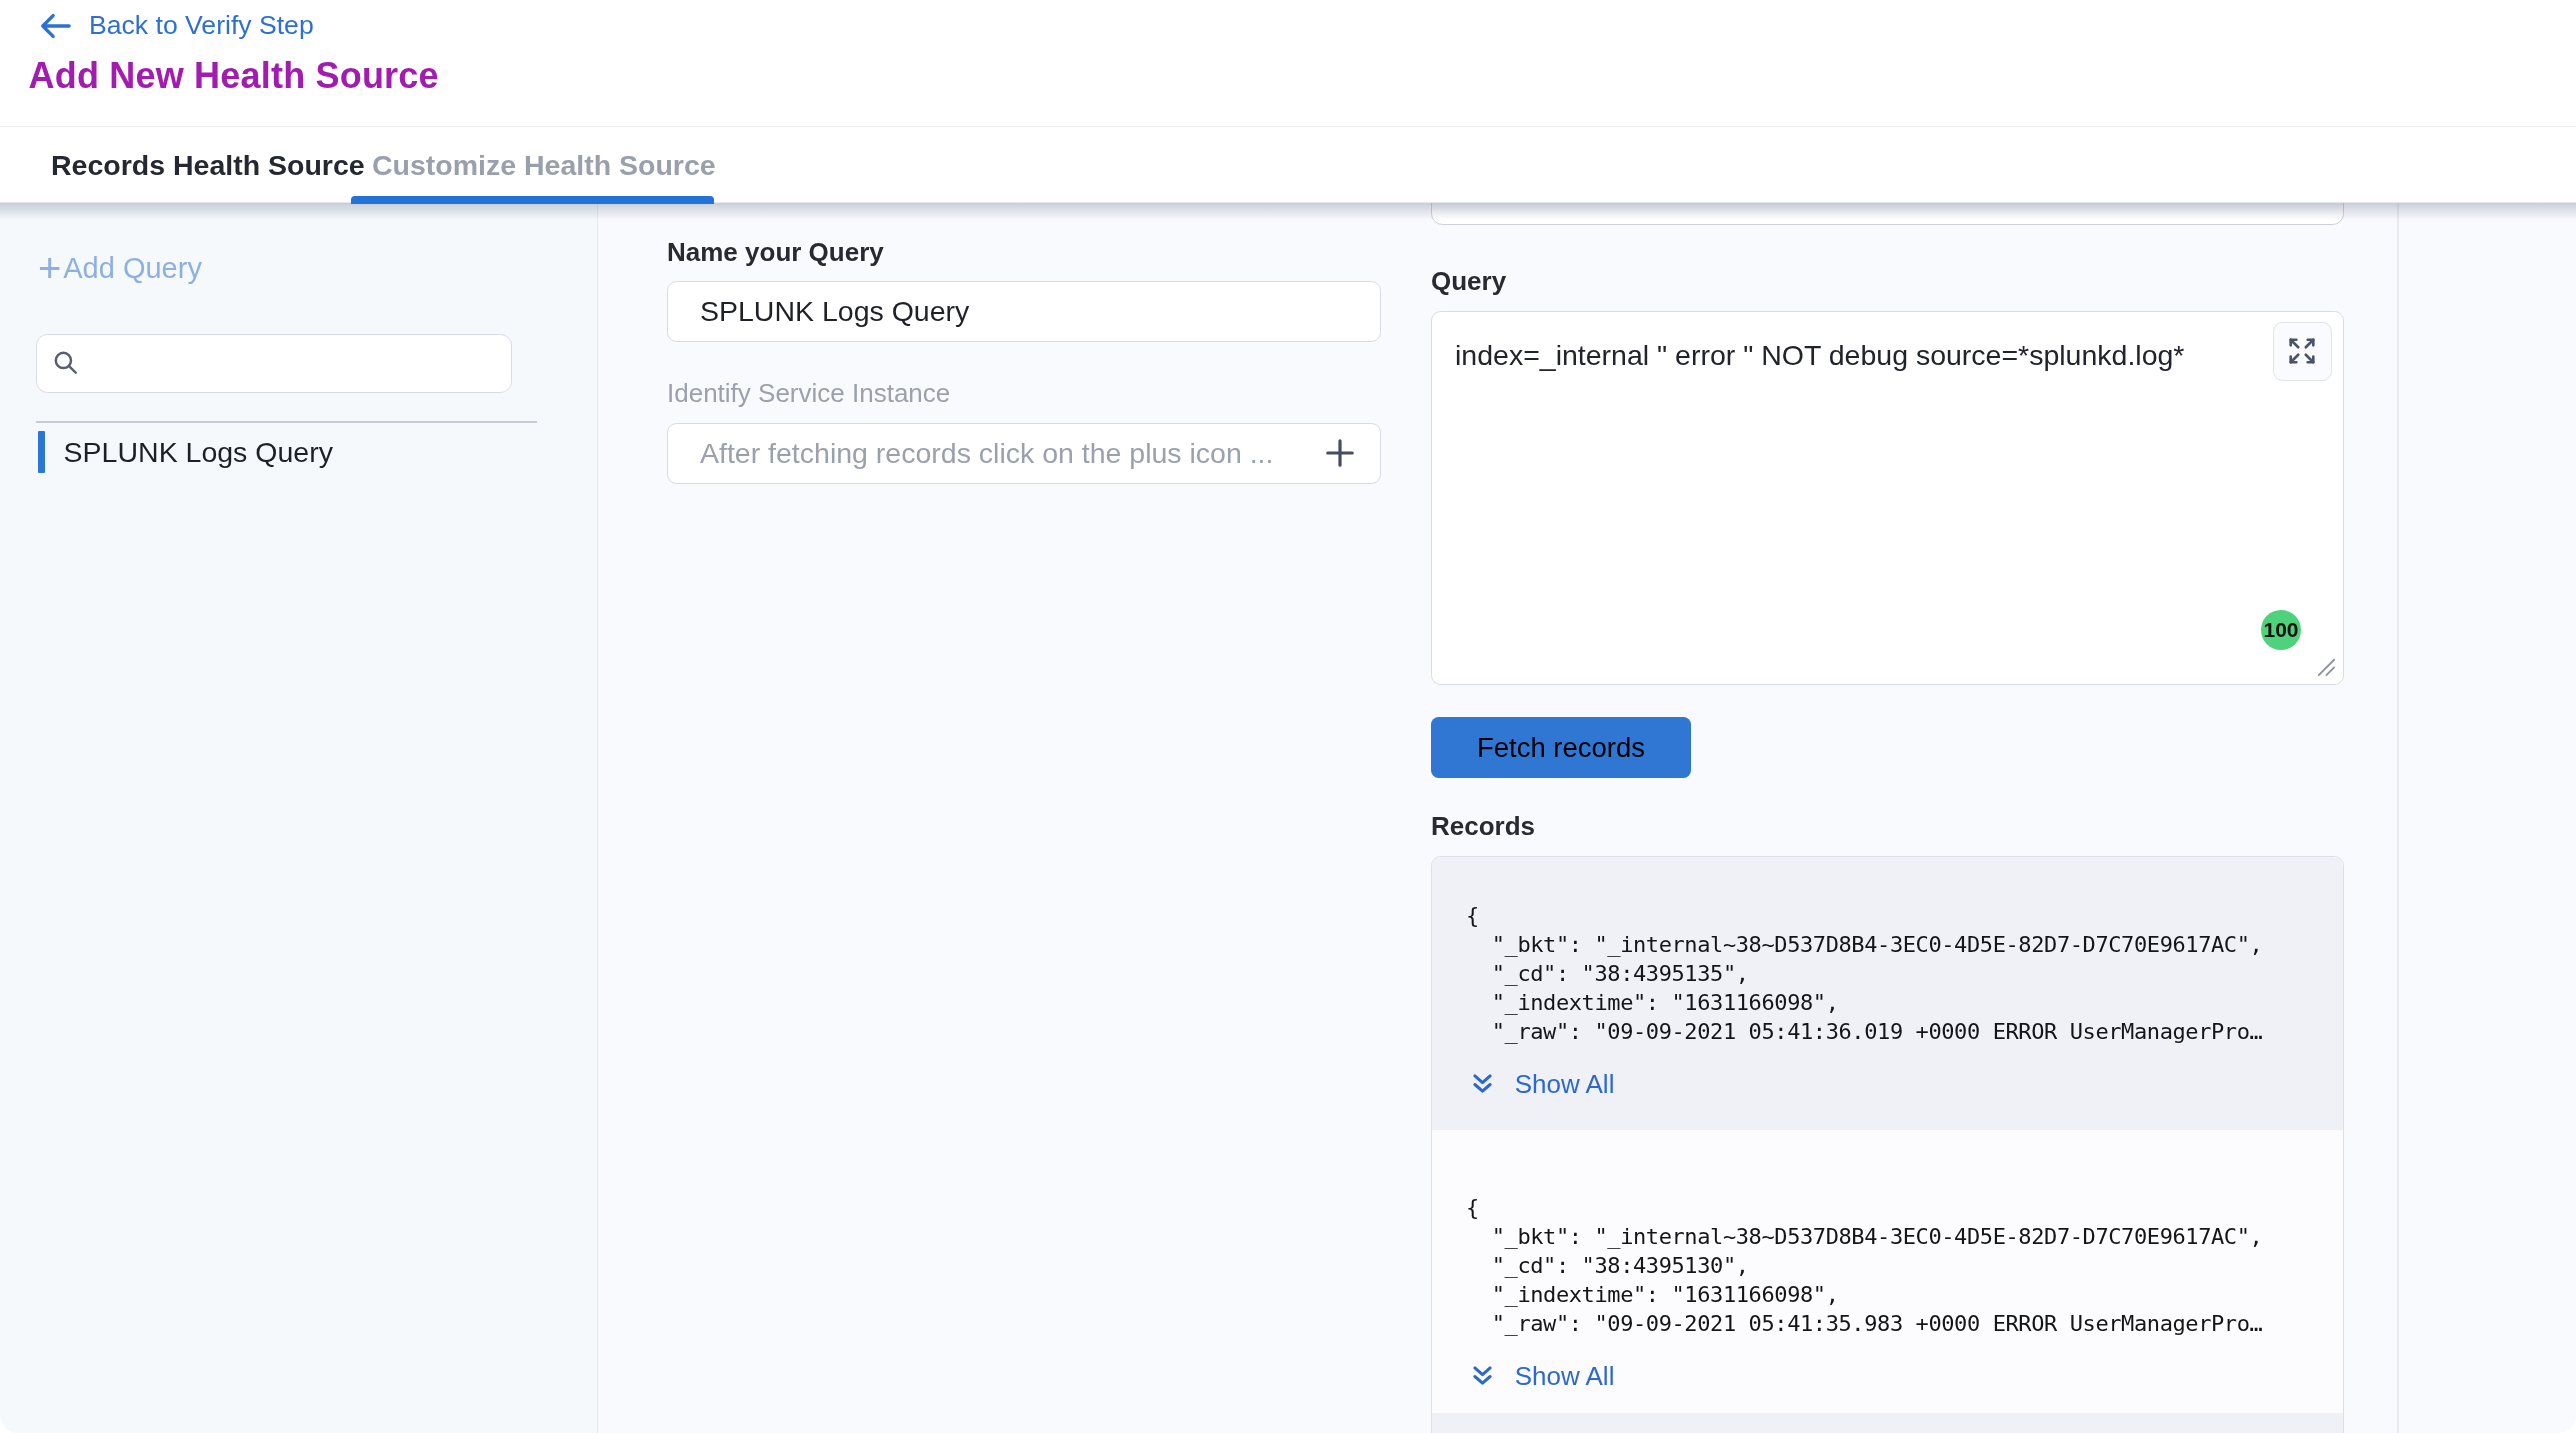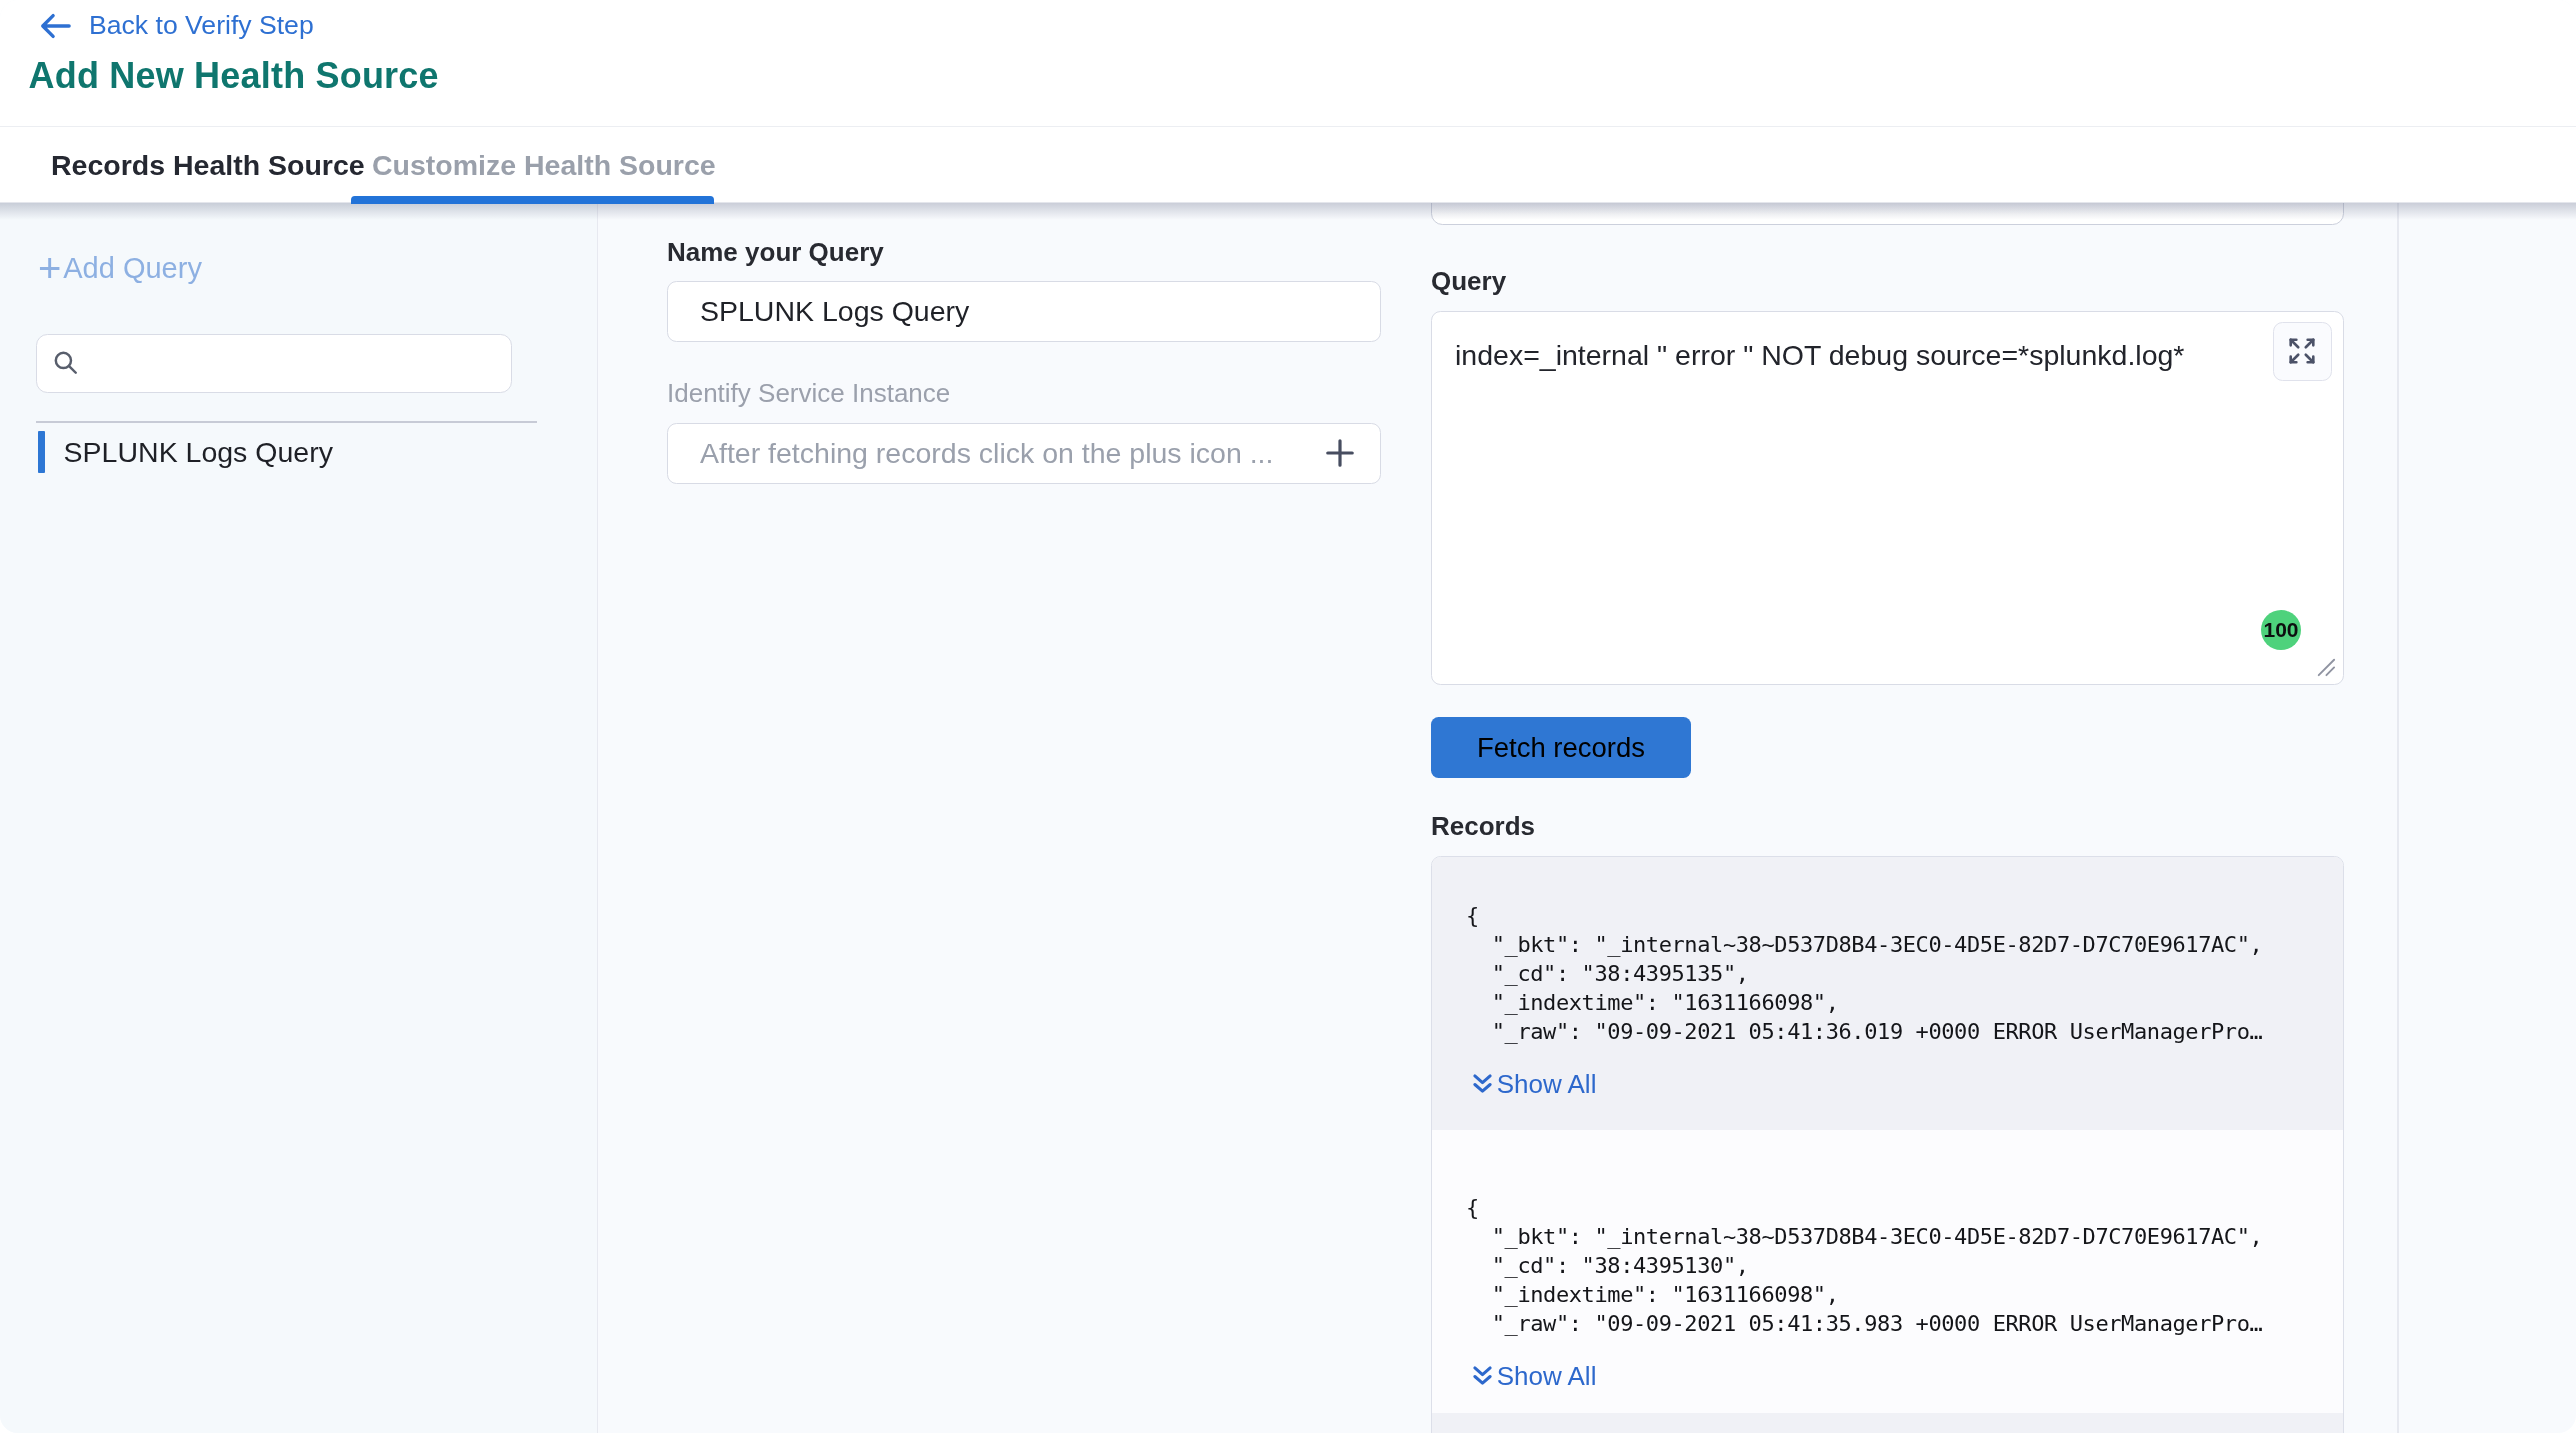--- a/index.html
+++ b/index.html
@@ -10,21 +10,21 @@
   }
 
   
   .topbar {
     position:absolute; left:0; top:0; width:2576px; height:126px;
     background:#ffffff; z-index:30;
   }
   .back-row { position:absolute; left:36px; top:9.5px; display:flex; align-items:center; gap:15px; cursor:pointer; }
   .back-row svg { display:block; }
   .back-label { font-size:26.6px; color:#2e70d2; }
-  .page-title { position:absolute; left:28.5px; top:55px; font-size:36px; font-weight:700; color:#0f766e; letter-spacing:0.2px; }
+  .page-title { position:absolute; left:28.5px; top:55px; font-size:36px; font-weight:700; color:#a21caf; letter-spacing:0.2px; }
 
   
   .tabbar {
     position:absolute; left:0; top:126px; width:2576px; height:77px;
     background:#ffffff; border-top:0.9px solid #eceef2; border-bottom:0.9px solid #e4e6ec; z-index:25;
   }
   .tab { position:absolute; top:0; height:76px; display:flex; align-items:center; font-size:28.5px; font-weight:600; cursor:pointer; }
   .tab-define { left:51px; color:#252831; }
   .tab-customize { left:372px; color:#9aa0ab; }
   .tab-underline { position:absolute; left:351px; top:69px; width:363px; height:7.6px; background:#2273d8; border-radius:3.8px 3.8px 0 0; }
@@ -106,21 +106,21 @@
   .record-row { width:100%; }
   .record-row.stripe { background:#f0f1f6; }
   .record-row.plain  { background:#fcfcfe; }
   .row-1 { height:273px; padding:44px 0 0 34px; }
   .row-2 { height:283px; padding:63px 0 0 34px; }
   .row-3 { height:108px; }
   .record-json {
     font-family:"DejaVu Sans Mono", monospace; font-size:22px; line-height:29px;
     color:#141519; white-space:pre; letter-spacing:-0.4px;
   }
-  .show-all { display:flex; align-items:center; gap:4px; margin:23px 0 0 5.7px; cursor:pointer; width:fit-content; }
+  .show-all { display:flex; align-items:center; gap:22px; margin:23px 0 0 5.7px; cursor:pointer; width:fit-content; }
   .show-all .show-all-label { font-size:26px; font-weight:500; color:#2d68cc; }
 
   .right-divider { position:absolute; left:2397px; top:203px; width:1.9px; height:1230px; background:#e7e9f0; }
 </style>
 </head>
 <body>
 
 <div class="page">
 
   <header class="topbar">

